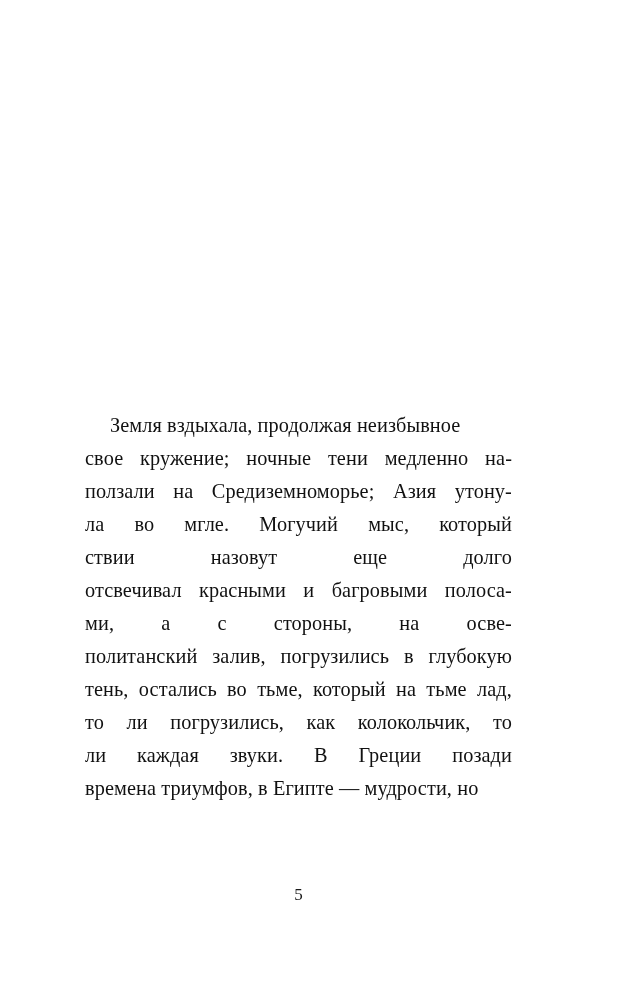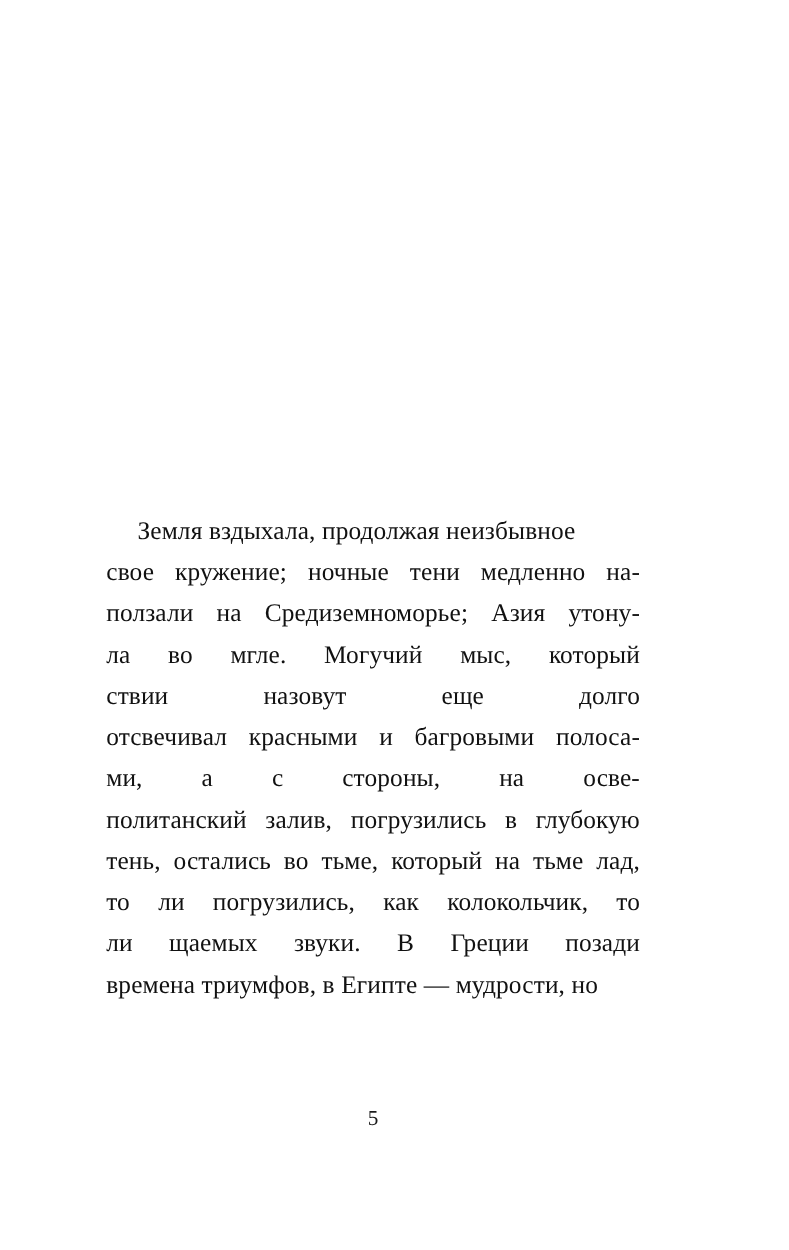--- a/index.html
+++ b/index.html
@@ -172,21 +172,21 @@
       <div class="line justify">
         <span class="w">то</span>
         <span class="w">ли</span>
         <span class="w">погрузились,</span>
         <span class="w">как</span>
         <span class="w">колокольчик,</span>
         <span class="w">то</span>
       </div>
       <div class="line justify">
         <span class="w">ли</span>
-        <span class="w">щаемых</span>
+        <span class="w">каждая</span>
         <span class="w">звуки.</span>
         <span class="w">В</span>
         <span class="w">Греции</span>
         <span class="w">позади</span>
       </div>
       <div class="line flush-left">времена триумфов, в Египте — мудрости, но</div>
     </div>
 
   <div class="folio">5</div>
 

